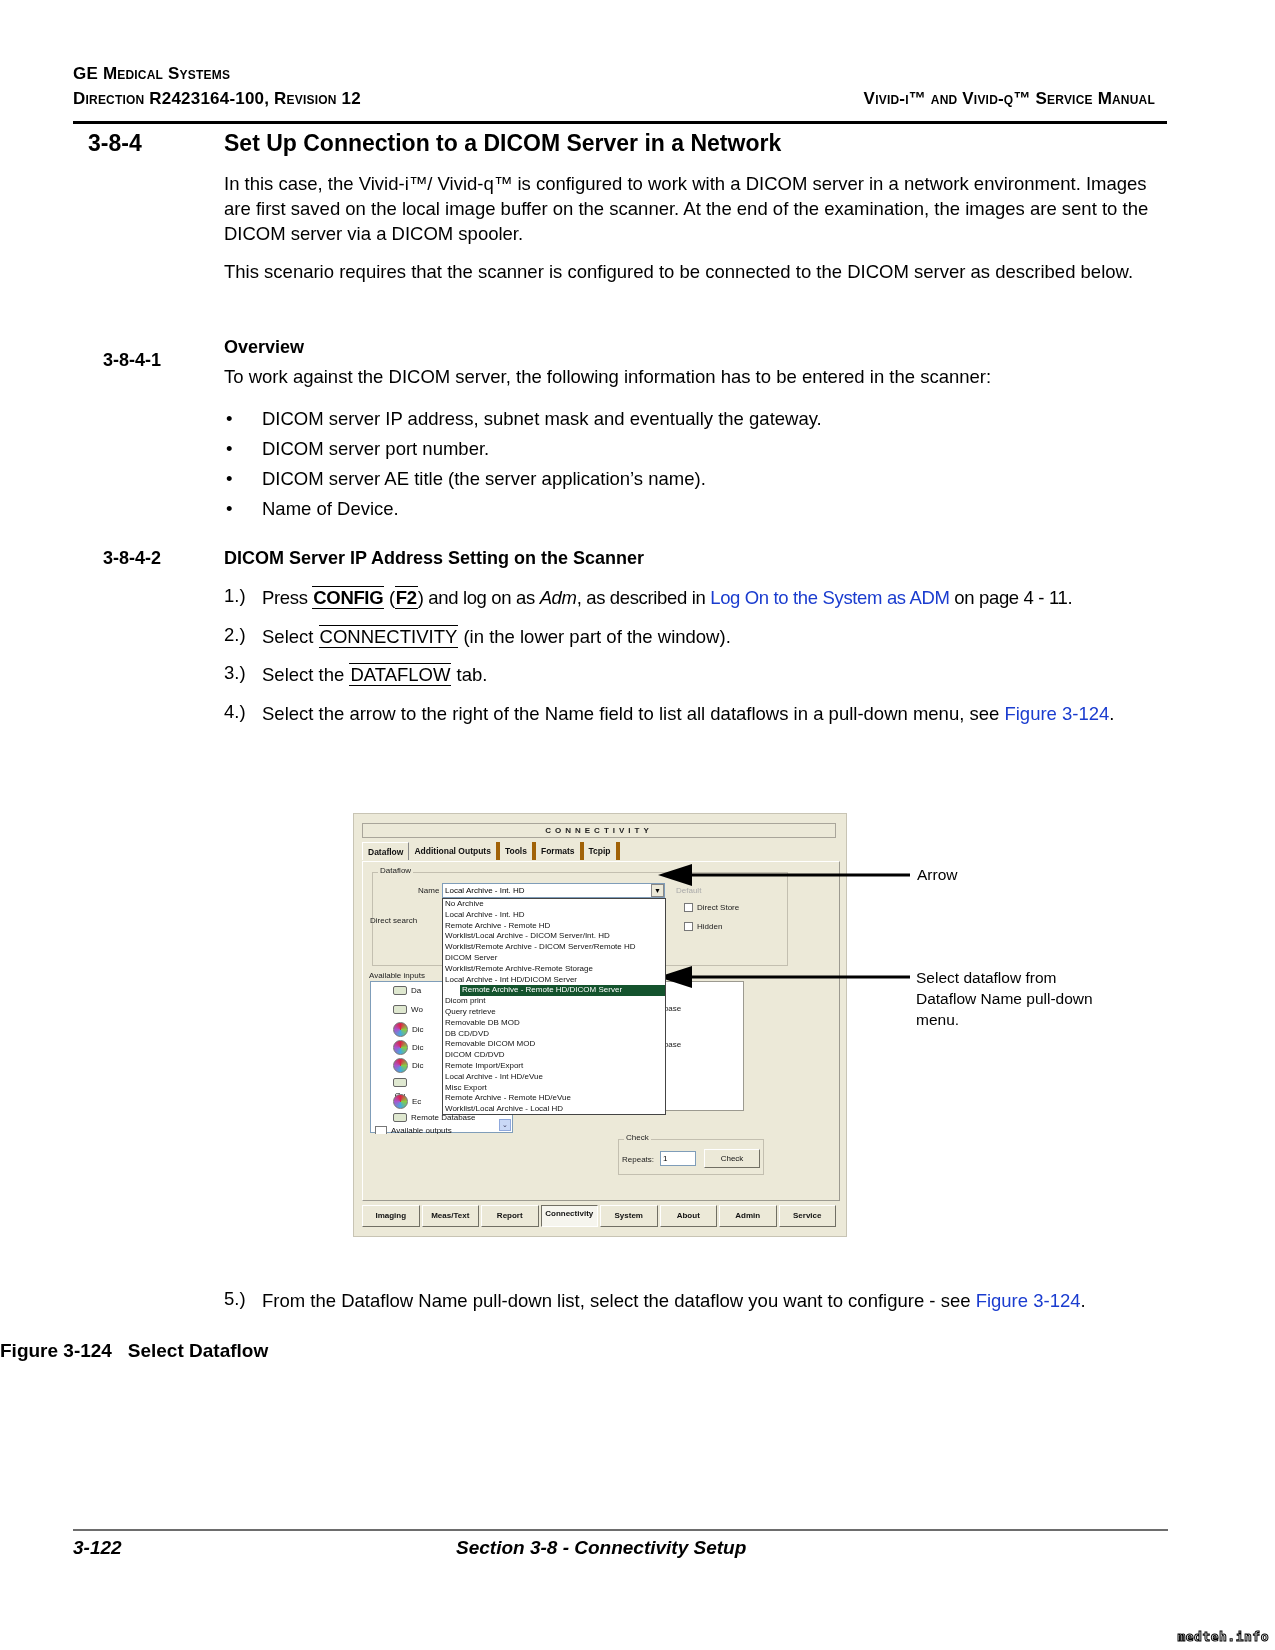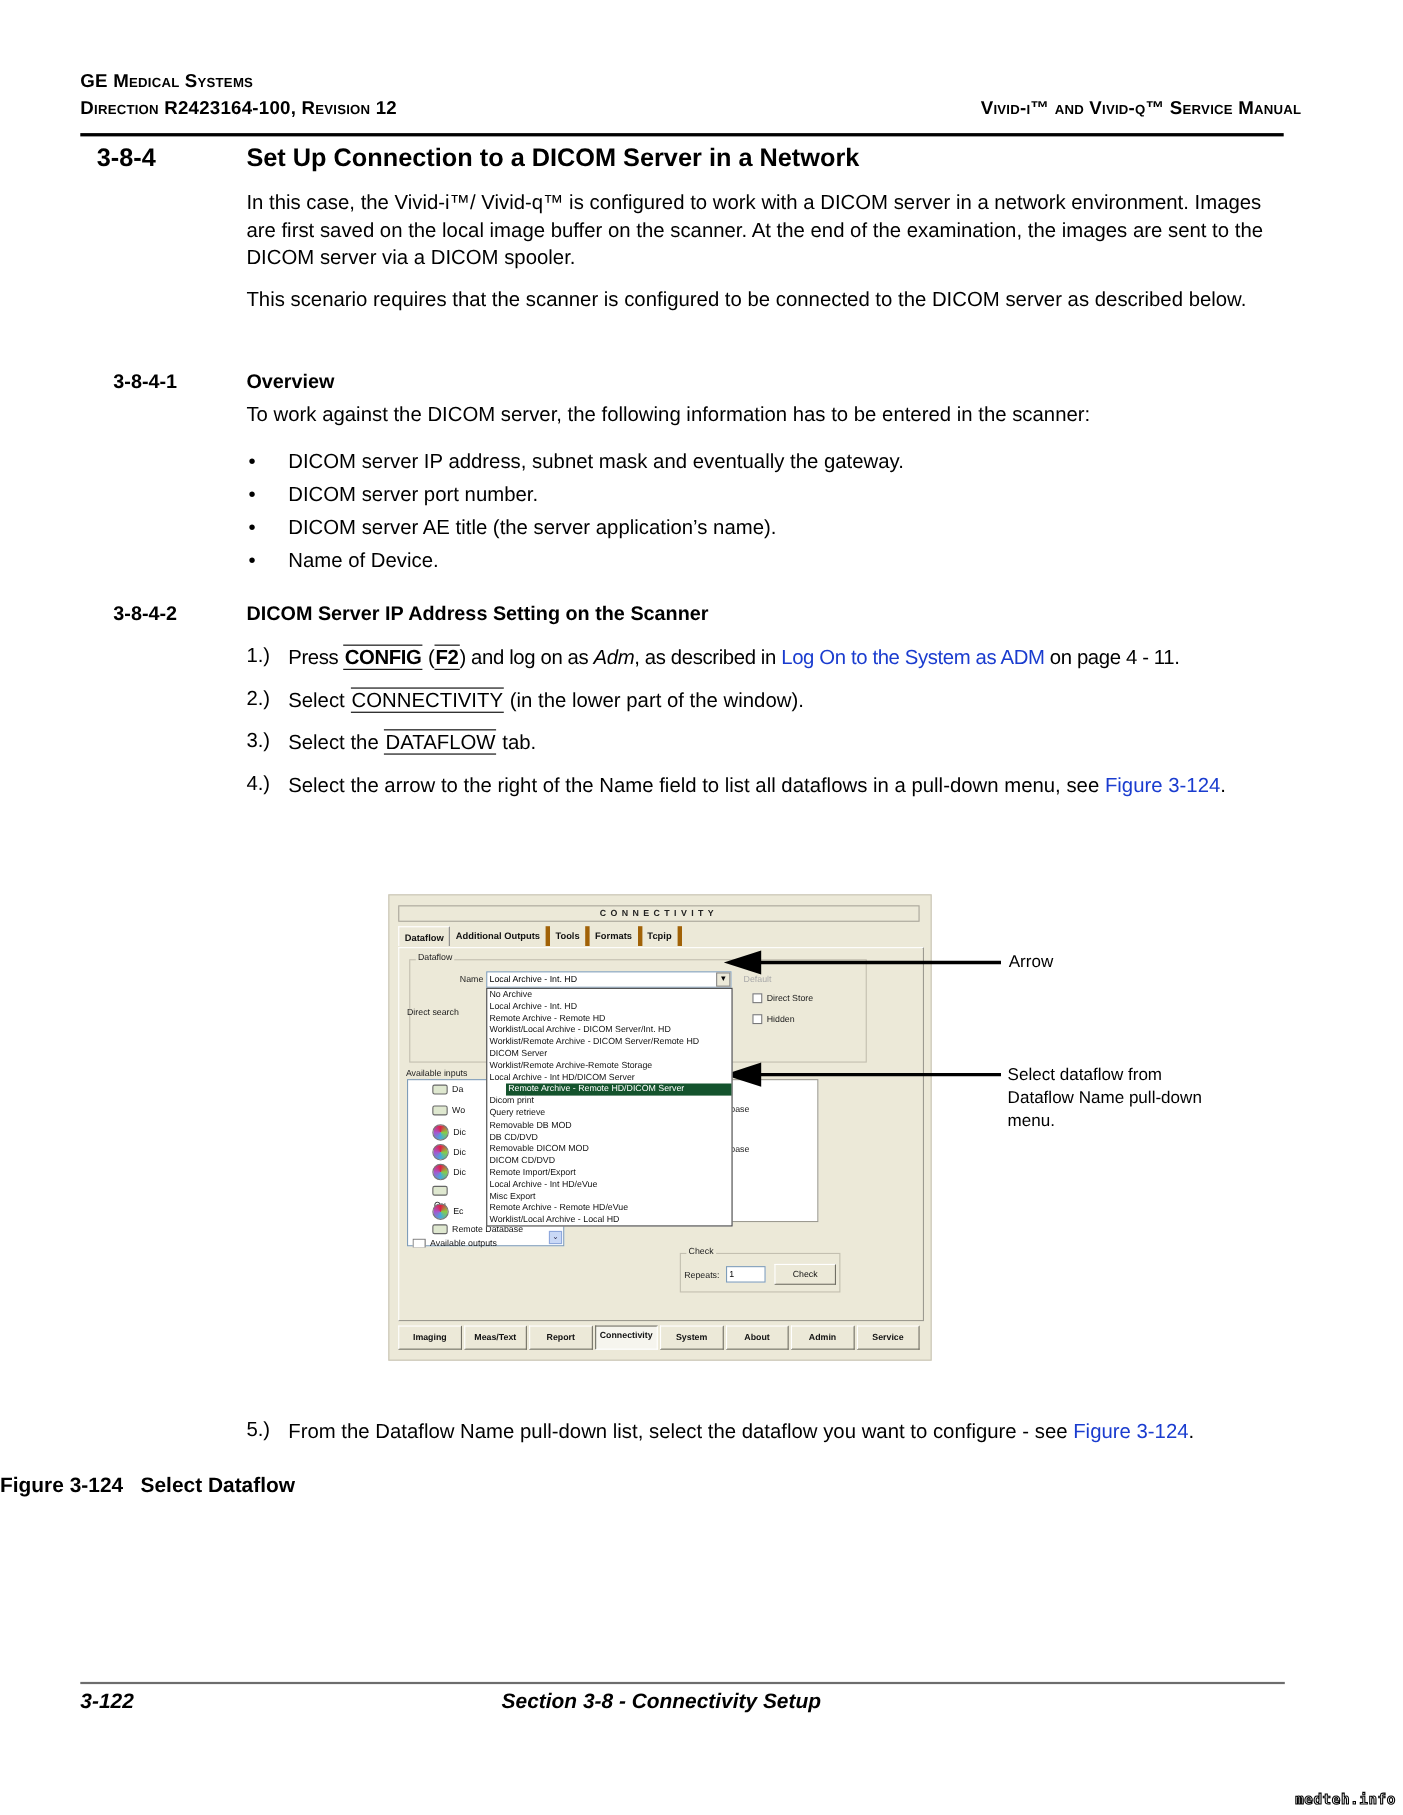--- a/index.html
+++ b/index.html
@@ -51,29 +51,29 @@
   .fig-cap { left:0; width:1138px; top:1340px; text-align:left; font-weight:bold; font-size:19px; }
   .rule-bot { left:73px; top:1529px; width:1095px; height:2px; background:#6d6d6d; }
   .foot { font-weight:bold; font-style:italic; font-size:19px; }
   .watermark { right:6px; bottom:6px; font-family:"DejaVu Sans Mono", monospace; font-weight:bold; font-size:13px; color:#fff; -webkit-text-stroke:1px #000; letter-spacing:0.5px; }
 </style>
 </head>
 <body>
 
 <div class="abs hdr sc" style="left:73px;top:64px;">GE Medical Systems</div>
 <div class="abs hdr sc" style="left:73px;top:89px;">Direction R2423164-100, Revision 12</div>
-<div class="abs hdr sc" style="right:92px;top:89px;">Vivid-i™ and Vivid-q™ Service Manual</div>
+<div class="abs hdr sc" style="right:120px;top:89px;">Vivid-i™ and Vivid-q™ Service Manual</div>
 <div class="abs rule-top"></div>
 
 <div class="abs h-num" style="top:130px;">3-8-4</div>
 <div class="abs h-title" style="top:130px;">Set Up Connection to a DICOM Server in a Network</div>
 <div class="abs para" style="top:171px;">In this case, the Vivid-i™/ Vivid-q™ is configured to work with a DICOM server in a network environment. Images are first saved on the local image buffer on the scanner. At the end of the examination, the images are sent to the DICOM server via a DICOM spooler.</div>
 <div class="abs para" style="top:259px;">This scenario requires that the scanner is configured to be connected to the DICOM server as described below.</div>
 
-<div class="abs sub-num" style="top:337px;text-align:center;">3-8-4-1</div>
+<div class="abs sub-num" style="top:350px;text-align:center;">3-8-4-1</div>
 <div class="abs sub-title" style="top:337px;text-align:right;">Overview</div>
 <div class="abs para" style="top:364px;">To work against the DICOM server, the following information has to be entered in the scanner:</div>
 
 <div class="abs bullet" style="top:408px;">•</div>
 <div class="abs bullet-text" style="top:408px;">DICOM server IP address, subnet mask and eventually the gateway.</div>
 <div class="abs bullet" style="top:438px;">•</div>
 <div class="abs bullet-text" style="top:438px;">DICOM server port number.</div>
 <div class="abs bullet" style="top:468px;">•</div>
 <div class="abs bullet-text" style="top:468px;">DICOM server AE title (the server application’s name).</div>
 <div class="abs bullet" style="top:498px;">•</div>

